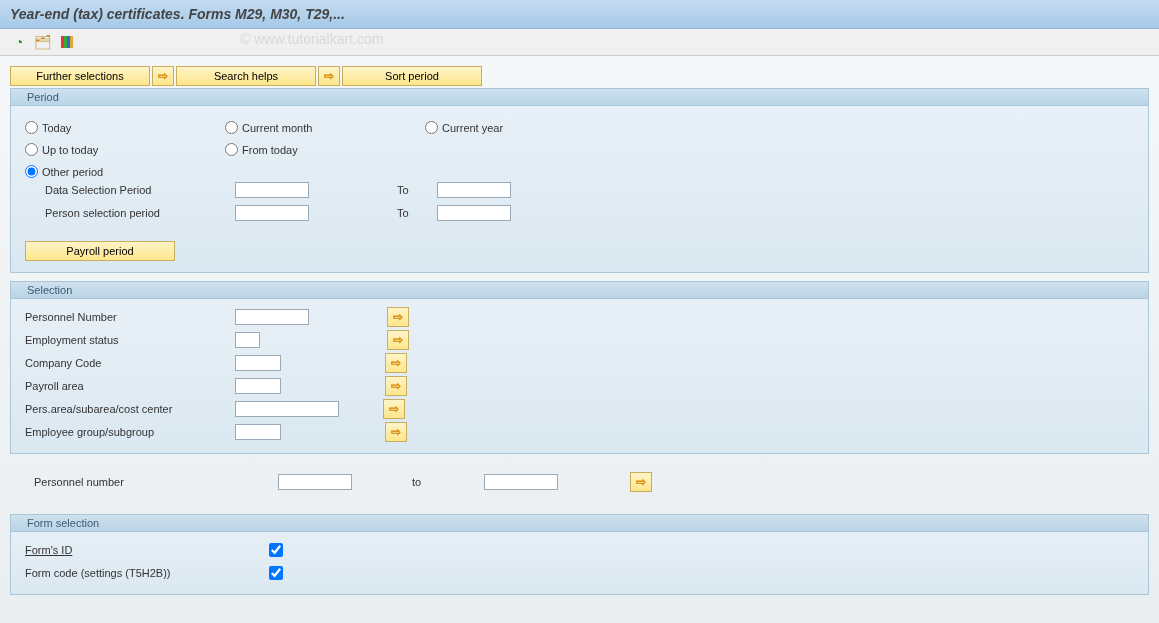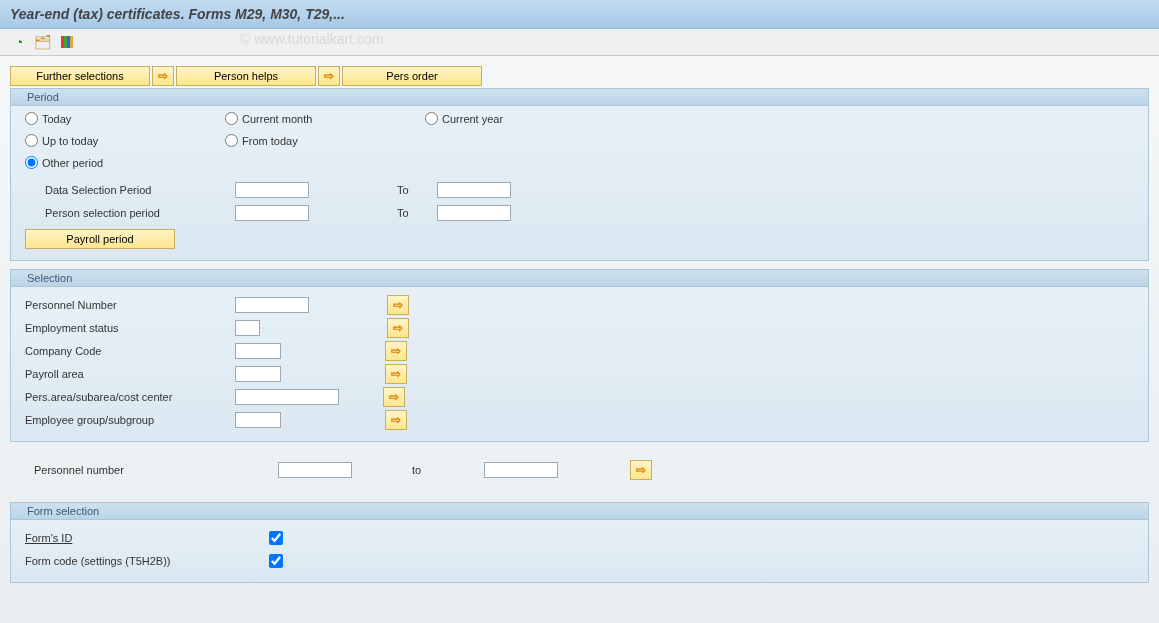--- a/index.html
+++ b/index.html
@@ -85,21 +85,21 @@
     .group-title {
       background: linear-gradient(to bottom, #cfe1ee, #bad4e6);
       color: #3c5b75;
       padding: 2px 16px;
       font-size: 11px;
       border-bottom: 1px solid #a9c7db;
     }
     .group-body {
       padding: 6px 14px 10px 14px;
     }
-    .radiorow { display: flex; align-items:flex-start; gap: 60px; height: 22px; }
+    .radiorow { display: flex; align-items:flex-end; gap: 60px; height: 22px; }
     .radiolbl { display: flex; align-items:center; gap: 4px; min-width: 140px; }
     .formrow { display: flex; align-items: center; height: 22px; margin-top:1px; }
     .lbl { width: 210px; }
     .lbl.indent { padding-left: 20px; }
     .tin {
       border: 1px solid #9aa9b5;
       background: #fff;
       height: 16px;
       padding: 0 2px;
       font-size: 11px;
@@ -129,25 +129,25 @@
   <span class="watermark">© www.tutorialkart.com</span>
 </div>
 
 <div class="content">
 
   <div class="btn-row">
     <button class="ybtn wide">Further selections</button>
     <button class="ybtn small">
         <span class="arrow-r">⇨</span>
       </button>
-    <button class="ybtn wide">Person helps</button>
+    <button class="ybtn wide">Search helps</button>
     <button class="ybtn small">
         <span class="arrow-r">⇨</span>
       </button>
-    <button class="ybtn wide">Pers order</button>
+    <button class="ybtn wide">Sort period</button>
   </div>
 
   <div class="group">
     <div class="group-title">Period</div>
     <div class="group-body">
       <div class="radiorow">
         <label class="radiolbl">
             <input type="radio" name="per" style="">
             <span>Today</span>
           </label>
@@ -181,21 +181,21 @@
         <input class="tin w70" style="">
         <span class="tolbl">To</span>
         <input class="tin w70" style="">
       </div>
       <div class="formrow">
         <span class="lbl indent">Person selection period</span>
         <input class="tin w70" style="">
         <span class="tolbl">To</span>
         <input class="tin w70" style="">
       </div>
-      <div class="formrow" style="margin-top:4px;">
+      <div class="formrow" style="margin-top:16px;">
         <button class="ybtn wide" style="min-width:150px;">Payroll period</button>
       </div>
     </div>
   </div>
 
   <div class="group">
     <div class="group-title">Selection</div>
     <div class="group-body">
       <div class="formrow">
         <span class="lbl">Personnel Number</span>

